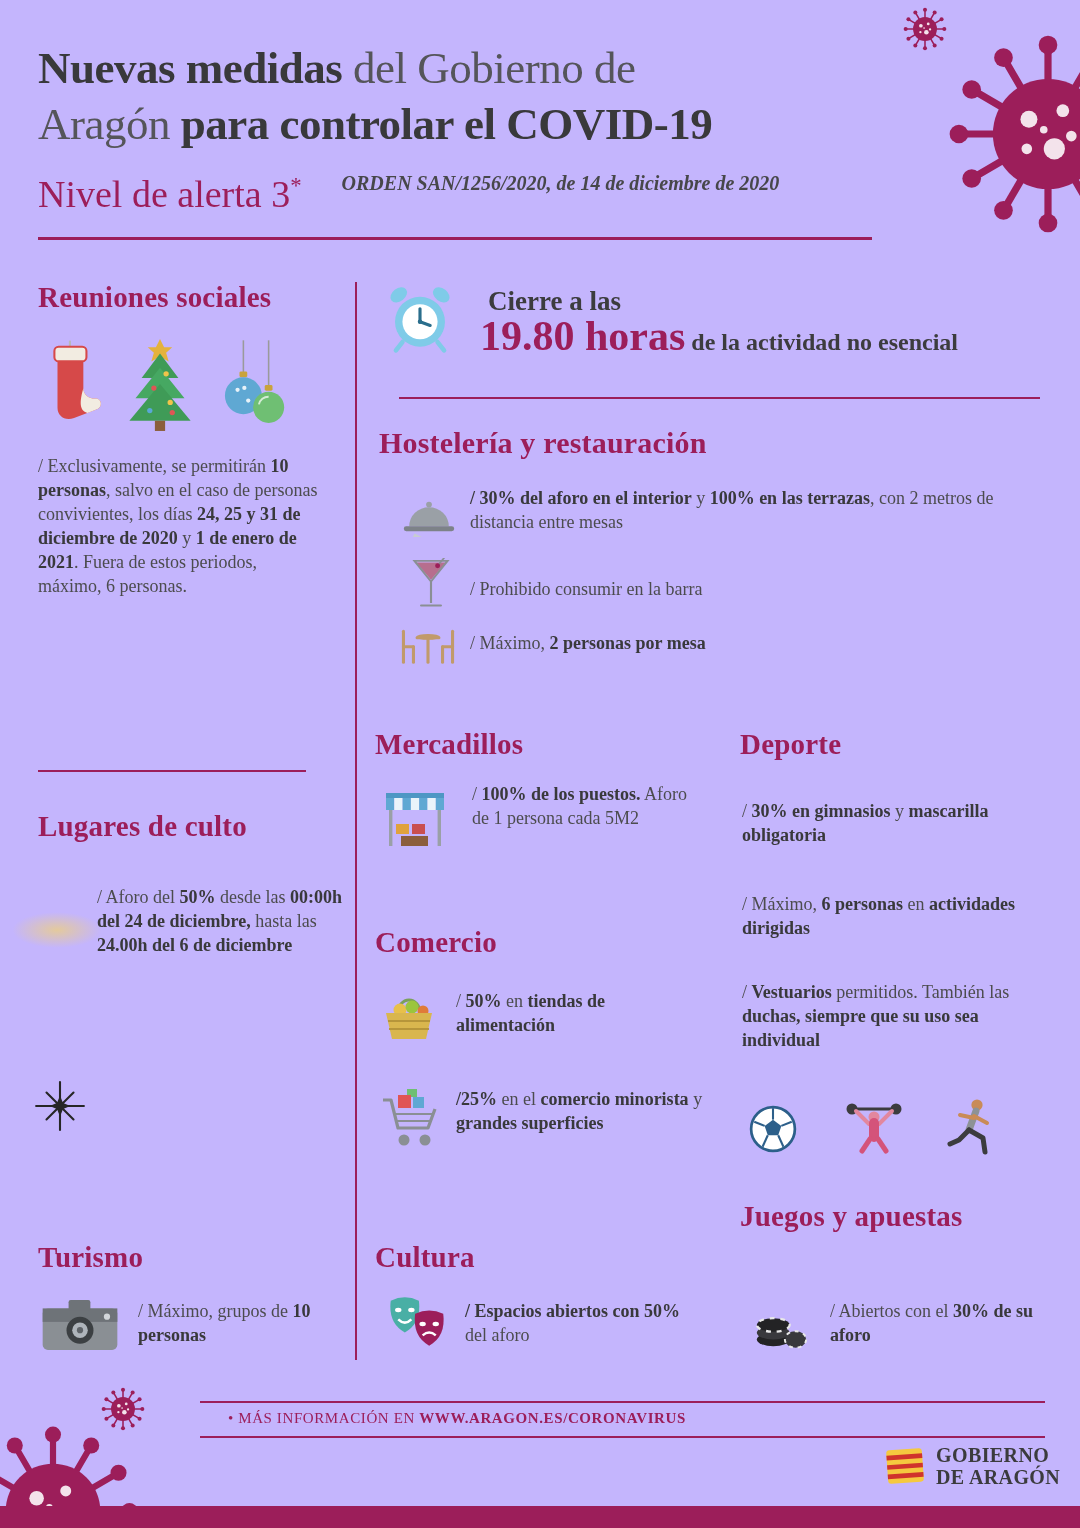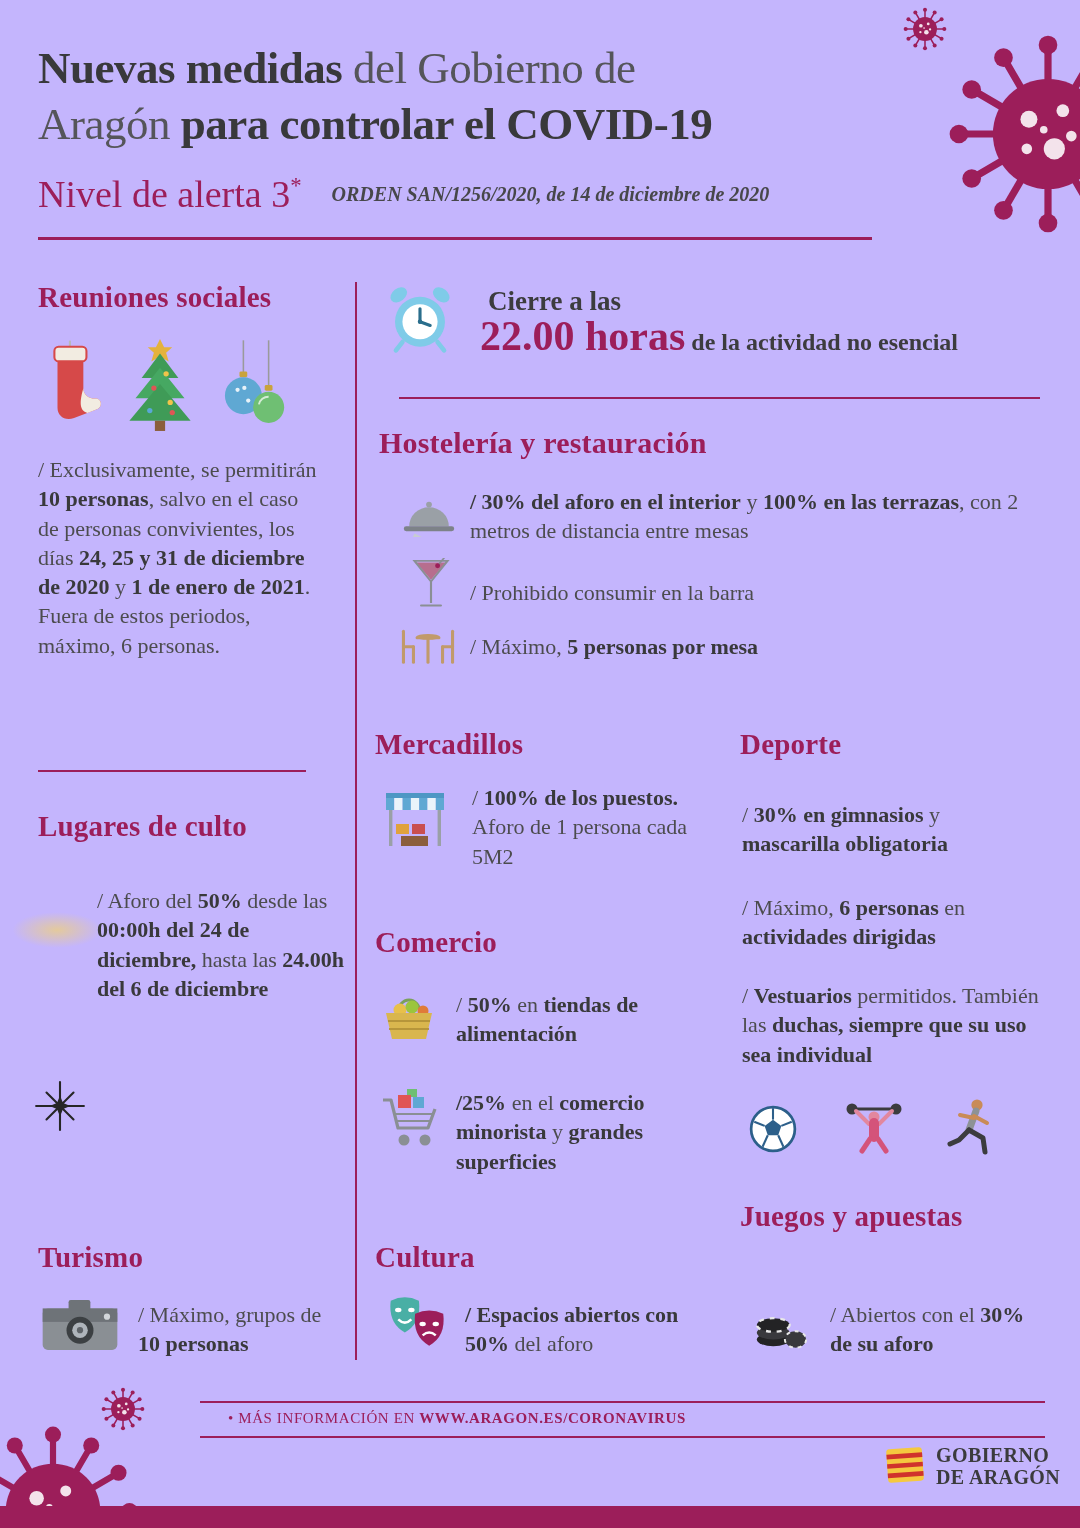--- a/index.html
+++ b/index.html
@@ -6,21 +6,21 @@
   html,body{background:#fff}
   .page{position:relative;width:1080px;height:1528px;background:#c4b5fd;overflow:hidden;
         font-family:Liberation Serif, serif;color:#4c4c4e}
   .abs{position:absolute}
   .rule{position:absolute;background:#9C1E5A}
   .rich .b{font-weight:700;color:#39393b}
   .rich .a{color:#9C1E5A}
   .title{font-size:45px;line-height:1.25;color:#55555a;font-weight:400;letter-spacing:-0.5px}
   .title .b{font-weight:800;color:#39393b}
   .sec-title{position:absolute;font-size:29px;font-weight:700;color:#9C1E5A;letter-spacing:.2px}
-  .body-text{position:absolute;font-size:22px;line-height:1.33;color:#4c4c4e}
+  .body-text{position:absolute;font-size:18px;line-height:1.33;color:#4c4c4e}
   .alert{font-size:38px;color:#9C1E5A;font-weight:400}
   .order{font-size:20px;font-style:italic;font-weight:700;color:#47474a}
   .curfew-line1{font-size:27px;font-weight:700;color:#3c3c3e}
   .curfew-time{font-size:42px;font-weight:800;color:#9C1E5A}
   .curfew-rest{font-size:24px;font-weight:700;color:#3c3c3e}
   .footer-info{font-size:15px;letter-spacing:.6px;color:#9C1E5A}
   .footer-info .b{font-weight:700;color:#9C1E5A}
   .logo-text{font-size:20px;font-weight:700;color:#3b3b3d;line-height:1.1;letter-spacing:.4px}
   .faint-glow{position:absolute;background:radial-gradient(ellipse at center, rgba(245,213,105,.65), rgba(245,213,105,0) 70%)}
   sup{font-size:60%;vertical-align:super}
@@ -269,21 +269,21 @@
         </g>
       </symbol>
     </defs>
   </svg>
 
   <div class="abs title rich" style="left:38px;top:40px;width:890px">
     <div class="rich"><span class="b a">Nuevas medidas</span><span> del Gobierno de</span></div>
     <div class="rich"><span>Aragón </span><span class="b a">para controlar el COVID-19</span></div>
   </div>
 
-  <div class="abs" style="left:38px;top:172px;display:flex;align-items:center;gap:30px">
+  <div class="abs" style="left:38px;top:172px;display:flex;align-items:flex-start;gap:40px">
     <div class="alert">
       <span>Nivel de alerta 3</span><sup>*</sup>
     </div>
     <div class="order">ORDEN SAN/1256/2020, de 14 de diciembre de 2020</div>
   </div>
 
   <div class="rule" style="left:38px;top:237px;width:834px;height:3px"></div>
 
   <svg class="abs" style="left:902px;top:6px;width:46px;height:46px;color:#9C1E5A">
       <use href="#virus"></use>
@@ -324,41 +324,41 @@
     </svg>
   <div class="body-text rich" style="left:138px;top:1300px;width:188px"><span>/ Máximo, grupos de </span><span class="b">10 personas</span></div>
 
   <div class="rule" style="left:355px;top:282px;width:2px;height:1078px"></div>
 
   <svg class="abs" style="left:383px;top:281px;width:74px;height:74px">
       <use href="#alarm-clock"></use>
     </svg>
   <div class="abs curfew-line1" style="left:488px;top:286px">Cierre a las</div>
   <div class="abs" style="left:480px;top:312px;width:570px">
-    <span class="curfew-time">22.00 horas</span><span class="curfew-rest"> de la actividad no esencial</span>
+    <span class="curfew-time">19.80 horas</span><span class="curfew-rest"> de la actividad no esencial</span>
   </div>
 
   <div class="rule" style="left:399px;top:397px;width:641px;height:2px"></div>
 
   <div class="sec-title" style="left:379px;top:426px;font-size:30px">Hostelería y restauración</div>
 
   <svg class="abs" style="left:402px;top:492px;width:54px;height:45px">
       <use href="#cloche"></use>
     </svg>
   <div class="body-text rich" style="left:470px;top:487px;width:572px"><span class="b">/ 30% del aforo en el interior</span><span> y </span><span class="b">100% en las terrazas</span><span>, con 2 metros de distancia entre mesas</span></div>
 
   <svg class="abs" style="left:412px;top:558px;width:38px;height:52px">
       <use href="#cocktail"></use>
     </svg>
   <div class="body-text rich" style="left:470px;top:578px;width:560px"><span>/ Prohibido consumir en la barra</span></div>
 
   <svg class="abs" style="left:398px;top:624px;width:60px;height:42px">
       <use href="#table-chairs"></use>
     </svg>
-  <div class="body-text rich" style="left:470px;top:632px;width:560px"><span>/ Máximo, </span><span class="b">5 personas por mesa</span></div>
+  <div class="body-text rich" style="left:470px;top:632px;width:560px"><span>/ Máximo, </span><span class="b">2 personas por mesa</span></div>
 
   <div class="sec-title" style="left:375px;top:728px">Mercadillos</div>
   <svg class="abs" style="left:383px;top:790px;width:64px;height:62px">
       <use href="#market"></use>
     </svg>
   <div class="body-text rich" style="left:472px;top:783px;width:232px"><span>/ </span><span class="b">100% de los puestos.</span><span> Aforo de 1 persona cada 5M2</span></div>
 
   <div class="sec-title" style="left:375px;top:926px">Comercio</div>
   <svg class="abs" style="left:379px;top:986px;width:60px;height:58px">
       <use href="#basket"></use>
@@ -401,21 +401,21 @@
   <div class="abs footer-info rich" style="left:228px;top:1410px"><span>•  MÁS INFORMACIÓN EN </span><span class="b">WWW.ARAGON.ES/CORONAVIRUS</span></div>
   <div class="rule" style="left:200px;top:1436px;width:845px;height:2px"></div>
 
   <svg class="abs" style="left:100px;top:1386px;width:46px;height:46px;color:#9C1E5A">
       <use href="#virus"></use>
     </svg>
   <svg class="abs" style="left:-38px;top:1420px;width:182px;height:182px;color:#9C1E5A">
       <use href="#virus"></use>
     </svg>
 
-  <div class="abs" style="left:884px;top:1444px;display:flex;gap:10px">
+  <div class="abs" style="left:884px;top:1444px;display:flex;align-items:center;gap:10px">
     <svg style="width:42px;height:42px">
         <use href="#aragon-flag"></use>
       </svg>
     <div class="logo-text">
       <div>GOBIERNO</div>
       <div>DE ARAGÓN</div>
     </div>
   </div>
 
   <div class="abs" style="left:0;top:1506px;width:1080px;height:22px;background:#9C1E5A;z-index:5"></div>

